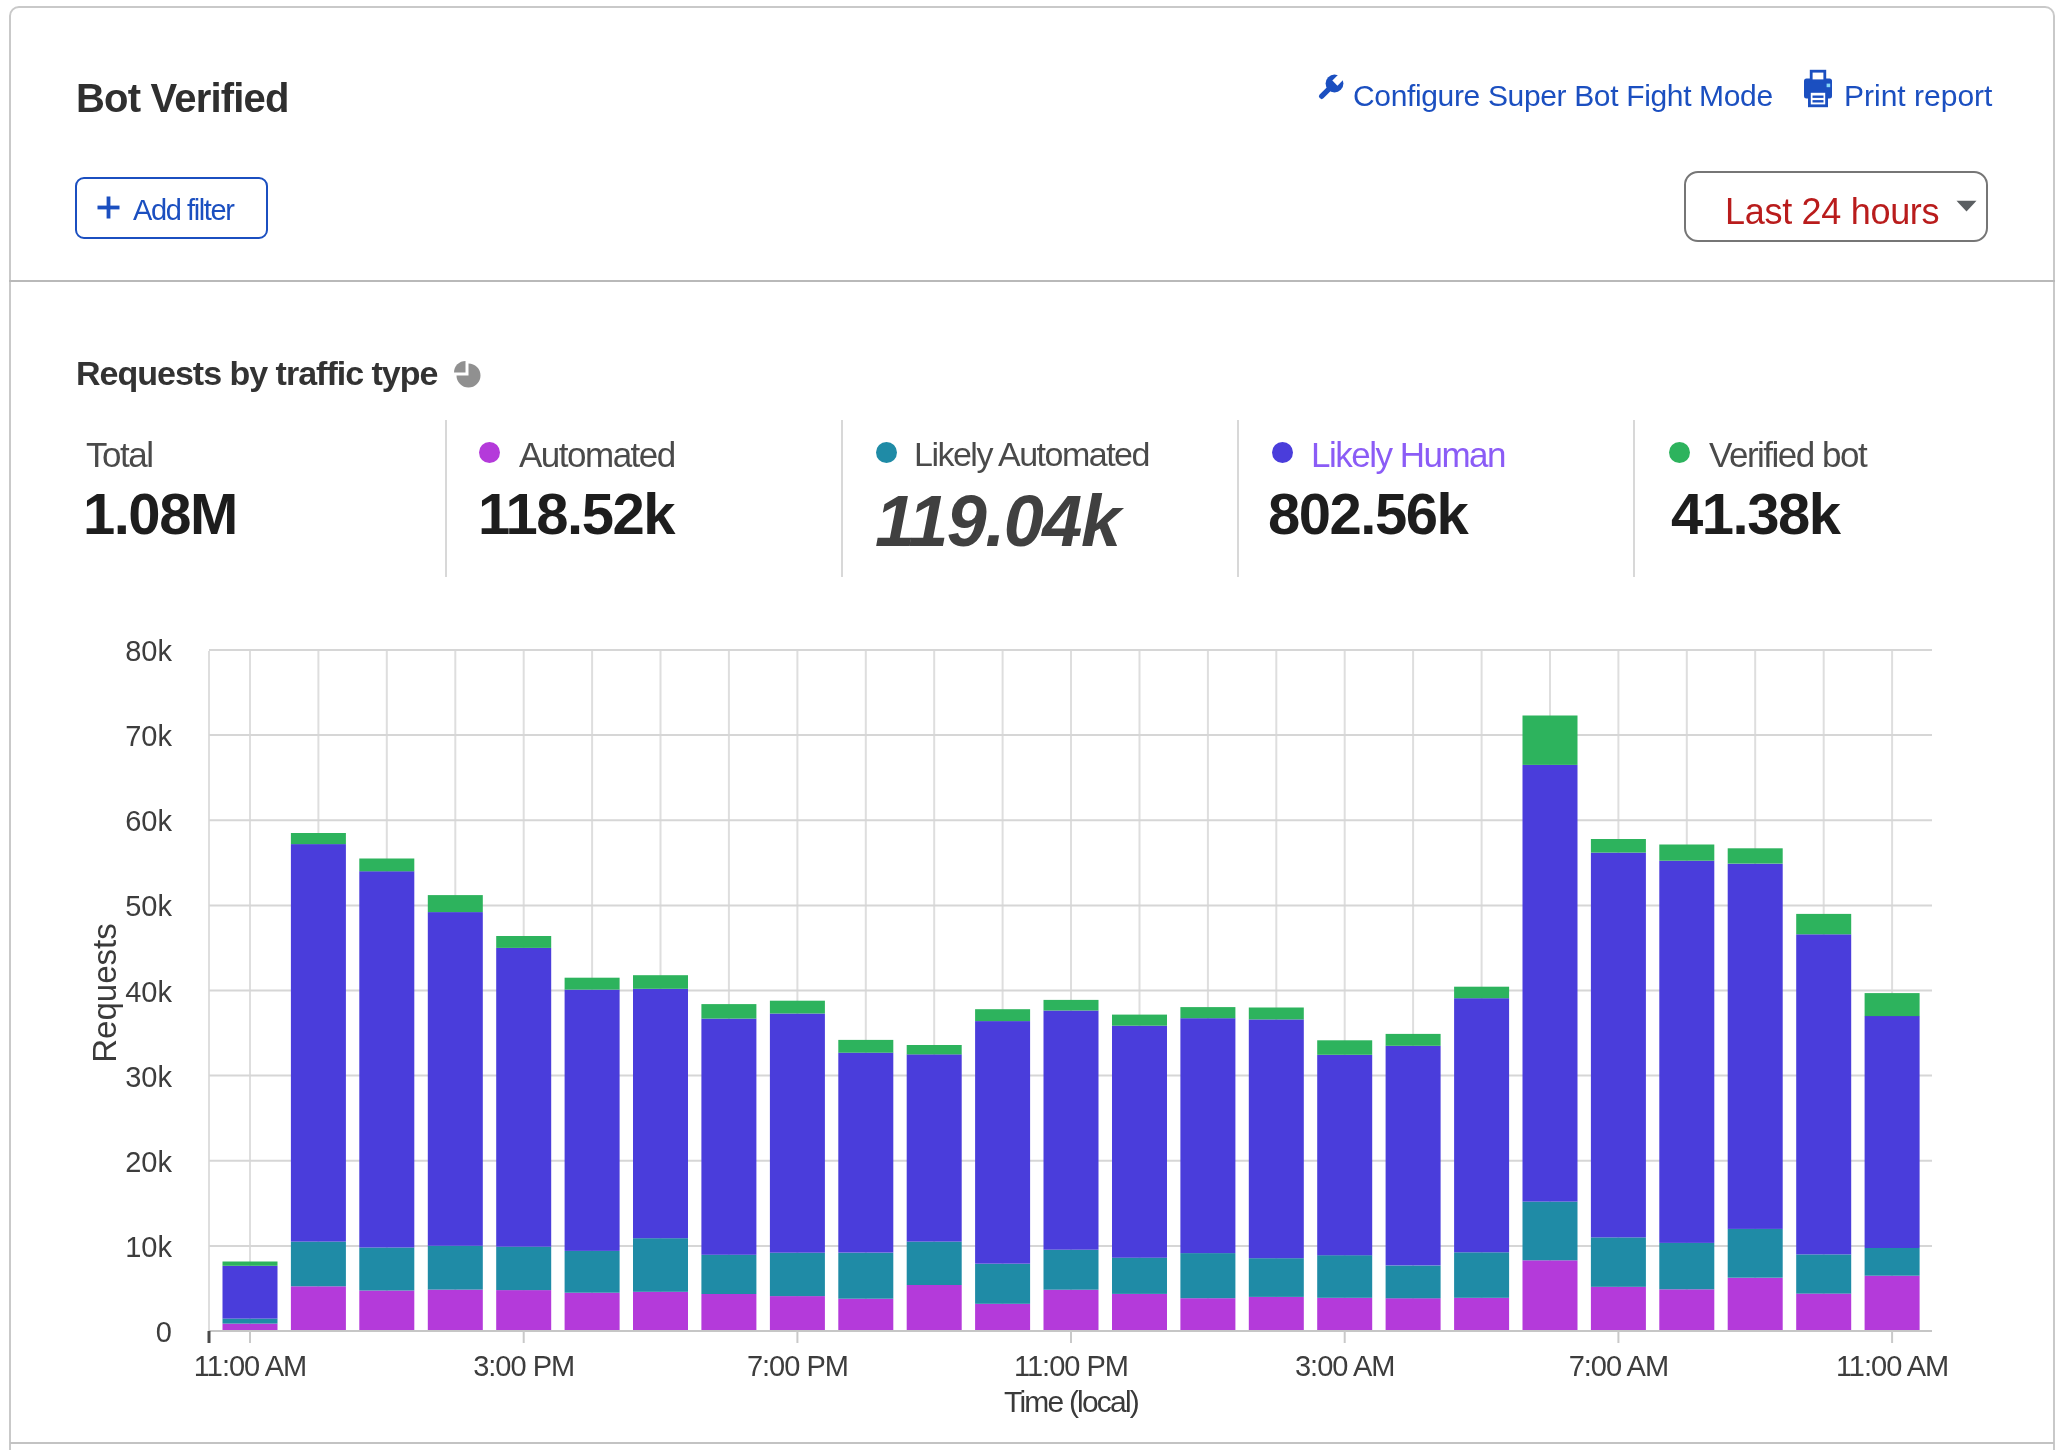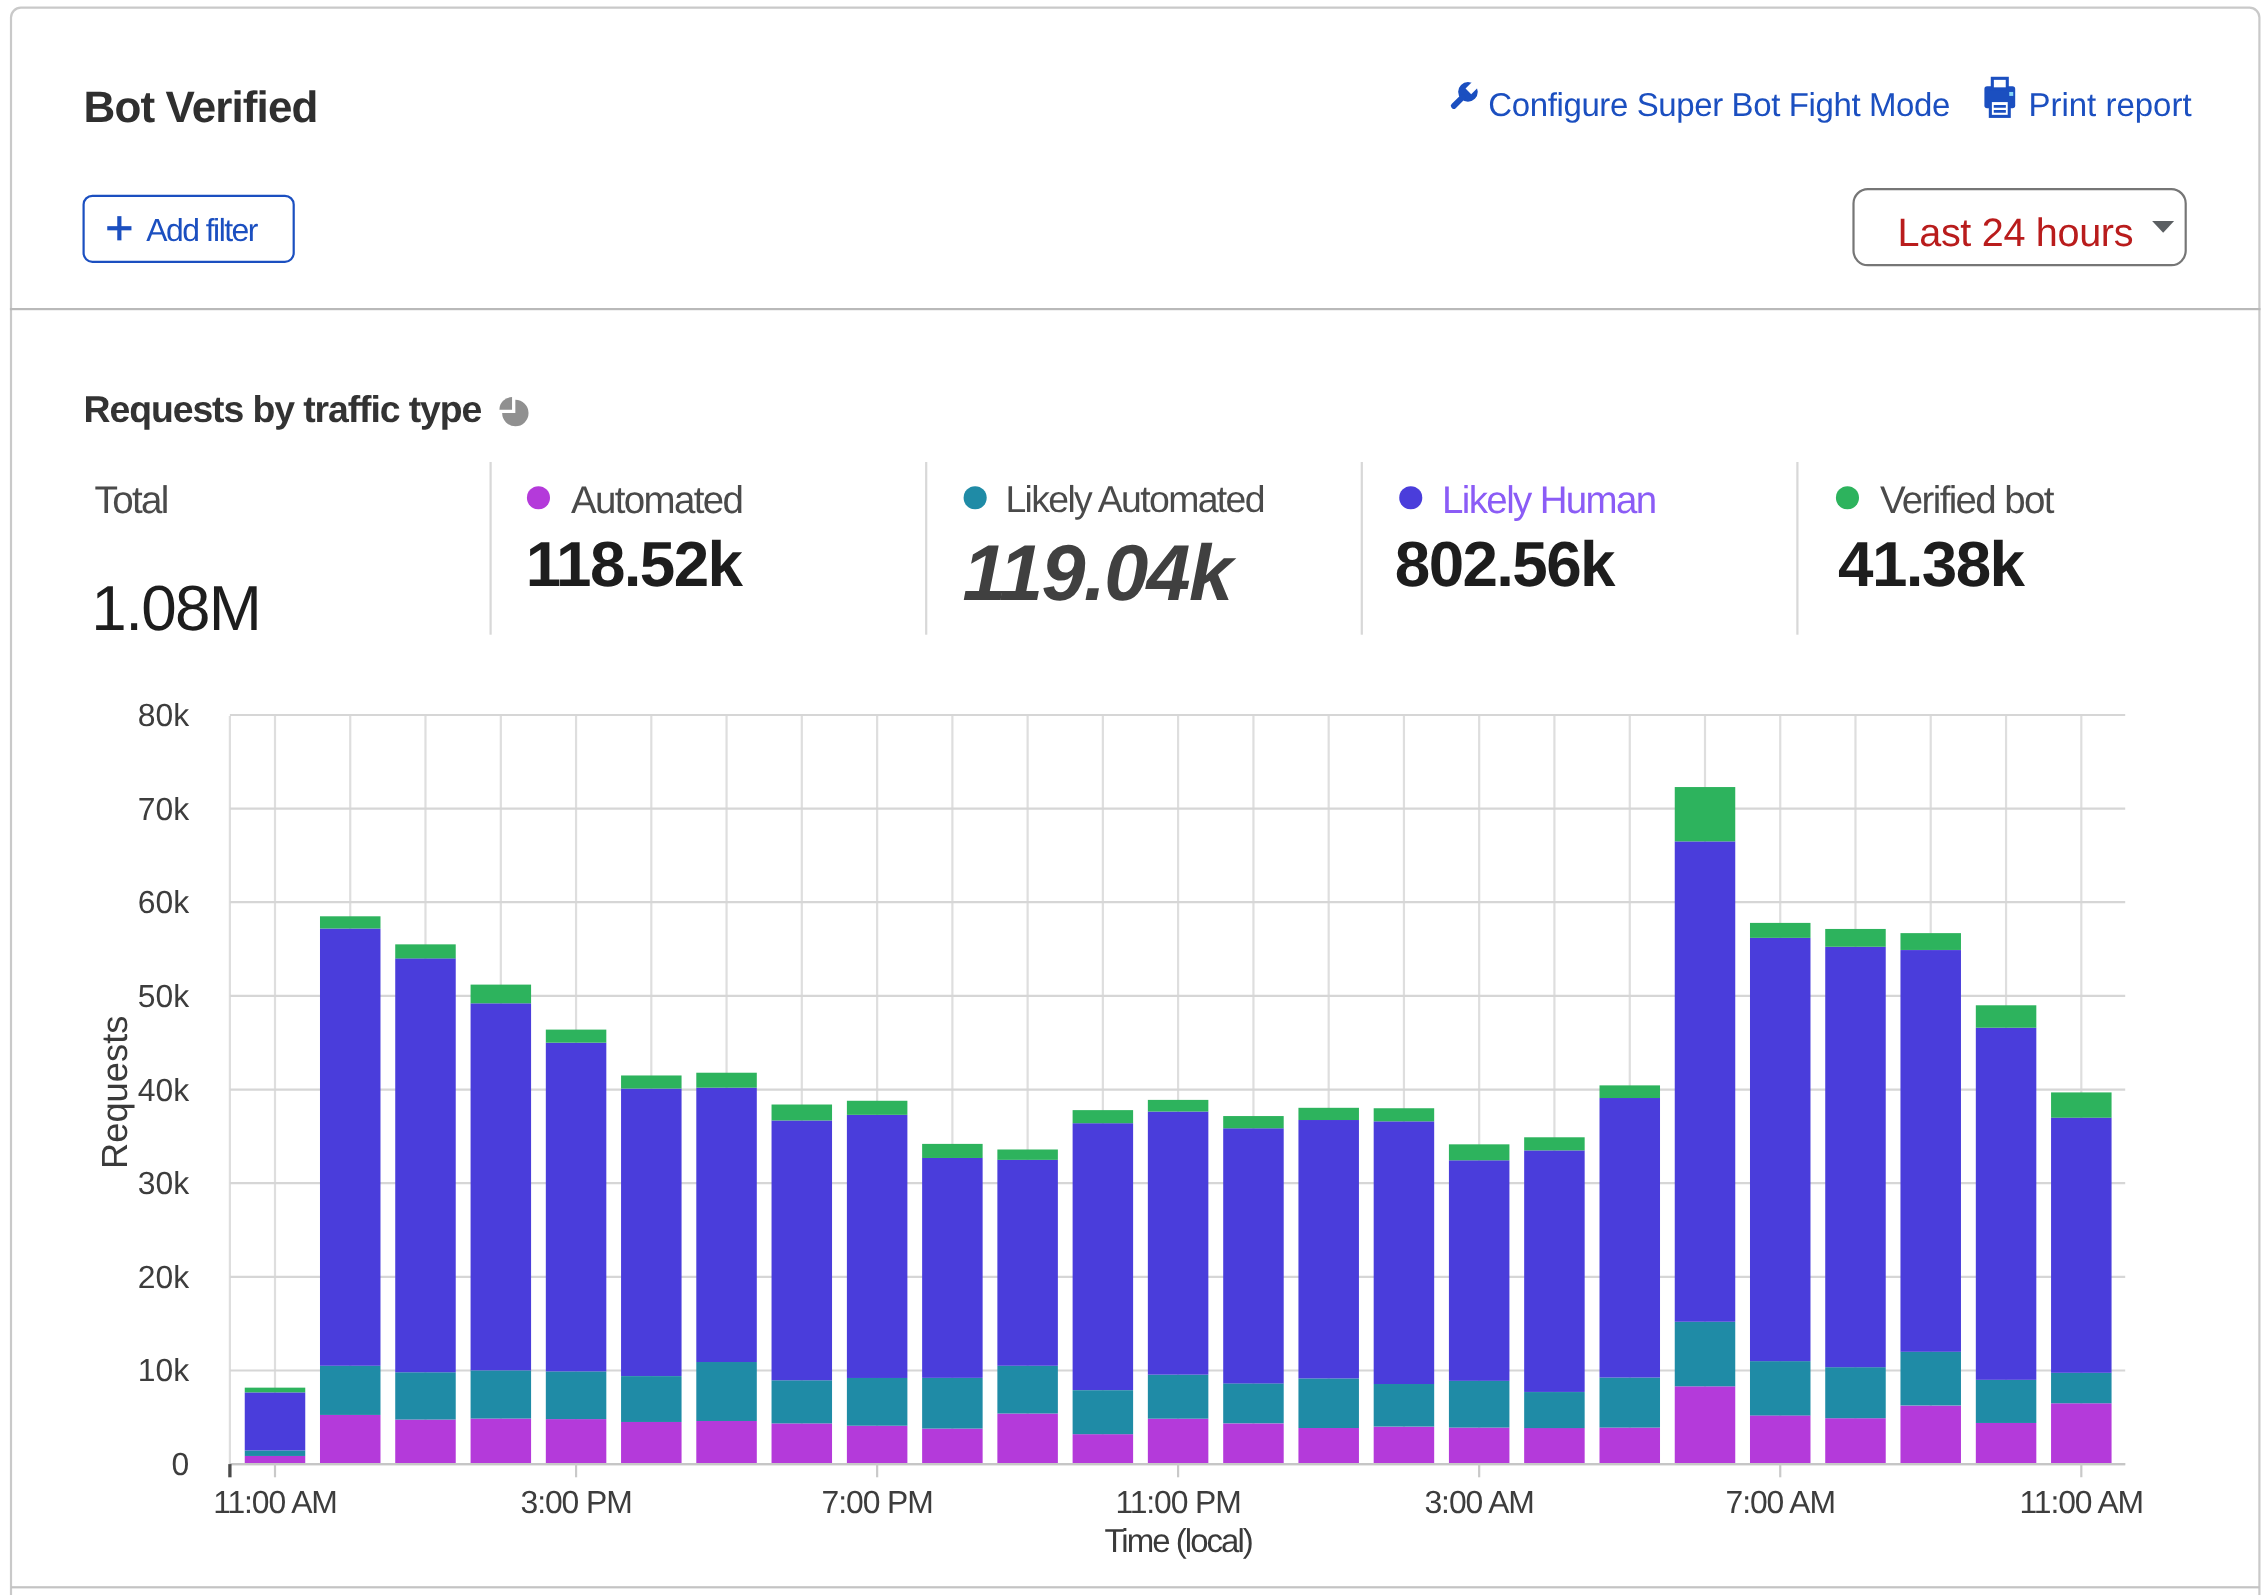--- a/index.html
+++ b/index.html
@@ -48,21 +48,21 @@
   <path d="M16.5 16.5 L4.5 16.5 A12 12 0 1 0 16.5 4.5 Z" fill="#909090"></path>
   <path d="M13.5 13.5 L2 13.5 A11.5 11.5 0 0 1 13.5 2 Z" fill="#909090"></path>
 </svg>
 
 <div class="abs" style="left:445px;top:420px;width:2px;height:157px;background:#d8d8d8;"></div>
 <div class="abs" style="left:841px;top:420px;width:2px;height:157px;background:#d8d8d8;"></div>
 <div class="abs" style="left:1237px;top:420px;width:2px;height:157px;background:#d8d8d8;"></div>
 <div class="abs" style="left:1633px;top:420px;width:2px;height:157px;background:#d8d8d8;"></div>
 
 <div class="abs" style="left:86px;top:435px;font-size:35px;color:#4a4a4a;letter-spacing:-1.5px;">Total</div>
-<div class="abs" style="left:83px;top:480px;font-size:58px;font-weight:400;color:#1d1d1d;letter-spacing:-1.5px;margin-top:40px;">1.08M</div>
+<div class="abs" style="left:83px;top:480px;font-size:58px;font-weight:700;color:#1d1d1d;letter-spacing:-1.5px;">1.08M</div>
 
 <div class="abs" style="left:479px;top:442px;width:21px;height:21px;border-radius:50%;background:#b43ada;"></div>
 <div class="abs" style="left:519px;top:435px;font-size:35px;color:#4a4a4a;letter-spacing:-1.5px;">Automated</div>
 <div class="abs" style="left:478px;top:480px;font-size:58px;font-weight:700;color:#1d1d1d;letter-spacing:-1.5px;">118.52k</div>
 
 <div class="abs" style="left:876px;top:442px;width:21px;height:21px;border-radius:50%;background:#1f8ba6;"></div>
 <div class="abs" style="left:914px;top:435px;font-size:34px;color:#4a4a4a;letter-spacing:-1.5px;">Likely Automated</div>
 <div class="abs" style="left:875px;top:480px;font-size:72px;font-weight:700;color:#404040;letter-spacing:-1.5px;font-style:italic;">119.04k</div>
 
 <div class="abs" style="left:1272px;top:442px;width:21px;height:21px;border-radius:50%;background:#4a3ddb;"></div>

